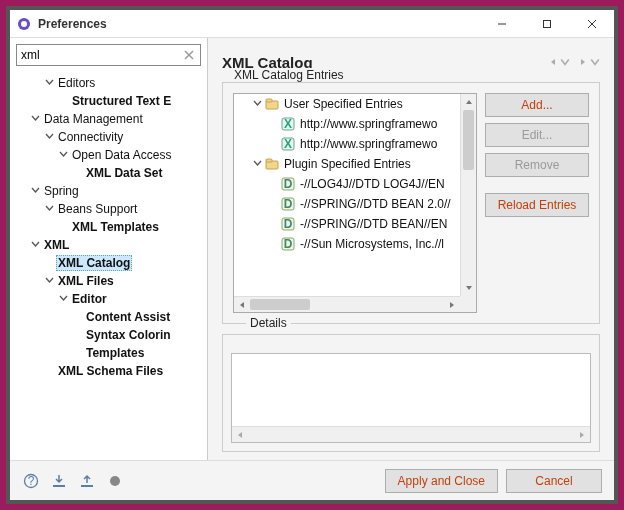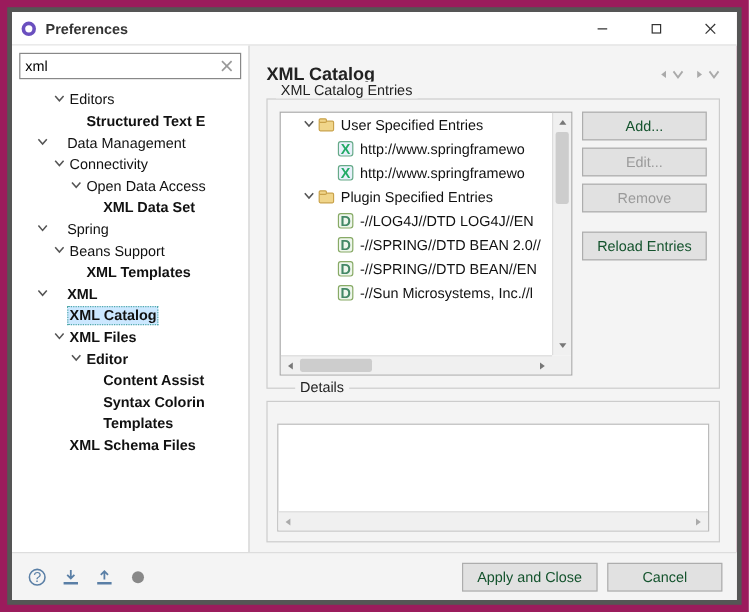--- a/index.html
+++ b/index.html
@@ -15,21 +15,21 @@
   .search-row { position: relative; margin: 6px; }
   .search { width: 100%; height: 22px; border: 1px solid #888; padding: 2px 22px 2px 4px; outline: none; }
   .clear-x { position: absolute; right: 4px; top: 3px; width: 16px; height: 16px; color: #888; display: flex; align-items: center; justify-content: center; }
   .tree { flex: 1; overflow: hidden; padding: 2px 0 6px 4px; }
   .tree-row { display: flex; align-items: center; height: 18px; white-space: nowrap; overflow: hidden; cursor: default; color: #111; }
   .tree-row .tw { width: 14px; text-align: center; color: #666; }
   .tree-row .tw svg { width: 9px; height: 9px; }
   .tree-row .lbl { padding: 0 2px; }
   .tree-row.selected .lbl { background: #cce8ff; border: 1px dotted #5aa; padding: 0 1px; }
   .tree-row.bold .lbl { font-weight: 600; }
-  .ind1 { padding-left: 14px; gap: 12px; }
+  .ind1 { padding-left: 14px; }
   .ind2 { padding-left: 28px; }
   .ind3 { padding-left: 42px; }
   .ind4 { padding-left: 56px; }
   .content { flex: 1; display: flex; flex-direction: column; padding: 10px 14px 8px 14px; min-width: 0; }
   .content-header { display: flex; align-items: center; height: 28px; }
   .content-header h1 { font-size: 15px; font-weight: 600; margin: 0; flex: 1; color: #222; }
   .navarrow { color: #888; display: flex; align-items: center; gap: 2px; }
   .navarrow svg { width: 10px; height: 10px; }
   .groupbox { border: 1px solid #ccc; margin-top: 6px; padding: 10px 10px 10px 10px; display: flex; gap: 8px; }
   .groupbox-title { position: relative; top: -18px; left: -4px; background: #f4f4f4; padding: 0 4px; color: #222; display: inline-block; margin-bottom: -14px; }
@@ -40,21 +40,21 @@
   .catalog-list .vscroll .up, .catalog-list .vscroll .down { height: 16px; display:flex;align-items:center;justify-content:center;color:#666; }
   .catalog-list .vscroll .thumb { position:absolute; top:16px; left:2px; right:2px; height:60px; background:#cdcdcd; border-radius:2px; }
   .catalog-list .hscroll { position:absolute; left:0; right:16px; bottom:0; height:16px; background:#f0f0f0; border-top:1px solid #ddd; }
   .catalog-list .hscroll .lft,.catalog-list .hscroll .rgt{width:16px;height:16px;display:flex;align-items:center;justify-content:center;color:#666;}
   .catalog-list .hscroll .thumb{position:absolute;left:16px;top:2px;bottom:2px;width:60px;background:#cdcdcd;border-radius:2px;}
   .catalog-list .corner{position:absolute;right:0;bottom:0;width:16px;height:16px;background:#f0f0f0;}
   .crow { display:flex; align-items:center; height:20px; white-space:nowrap; padding-left:4px; color:#111; }
   .crow .tw { width:14px; text-align:center; color:#666; }
   .crow .ic { width:16px; height:16px; margin-right:4px; display:flex;align-items:center;justify-content:center; }
   .btncol { width: 104px; display:flex; flex-direction:column; gap:6px; }
-  .btn { height:24px; border:1px solid #adadad; background:#e1e1e1; color:#14532d; display:flex;align-items:center;justify-content:center; cursor:default; }
+  .btn { height:24px; border:1px solid #adadad; background:#e1e1e1; color:#c2410c; display:flex;align-items:center;justify-content:center; cursor:default; }
   .btn.disabled { color:#9a9a9a; }
   .details-box { border:1px solid #ccc; margin-top:10px; flex:1; min-height:70px; position:relative; padding:8px; }
   .details-inner { border:1px solid #bbb; background:#fff; position:absolute; inset:18px 8px 8px 8px; }
   .details-inner .hscroll { position:absolute; left:0; right:0; bottom:0; height:16px; background:#f0f0f0; border-top:1px solid #ddd; }
   .details-inner .hscroll .lft,.details-inner .hscroll .rgt{width:16px;height:16px;display:flex;align-items:center;justify-content:center;color:#666;position:absolute;top:0;}
   .details-inner .hscroll .lft{left:0;} .details-inner .hscroll .rgt{right:0;}
   .footer { height:40px; border-top:1px solid #ddd; display:flex; align-items:center; padding:0 12px; background:#f4f4f4; }
   .footer-left { display:flex; gap:10px; align-items:center; }
   .footer-left .fic { width:18px; height:18px; color:#4a6; display:flex;align-items:center;justify-content:center; }
   .footer-spacer { flex:1; }

